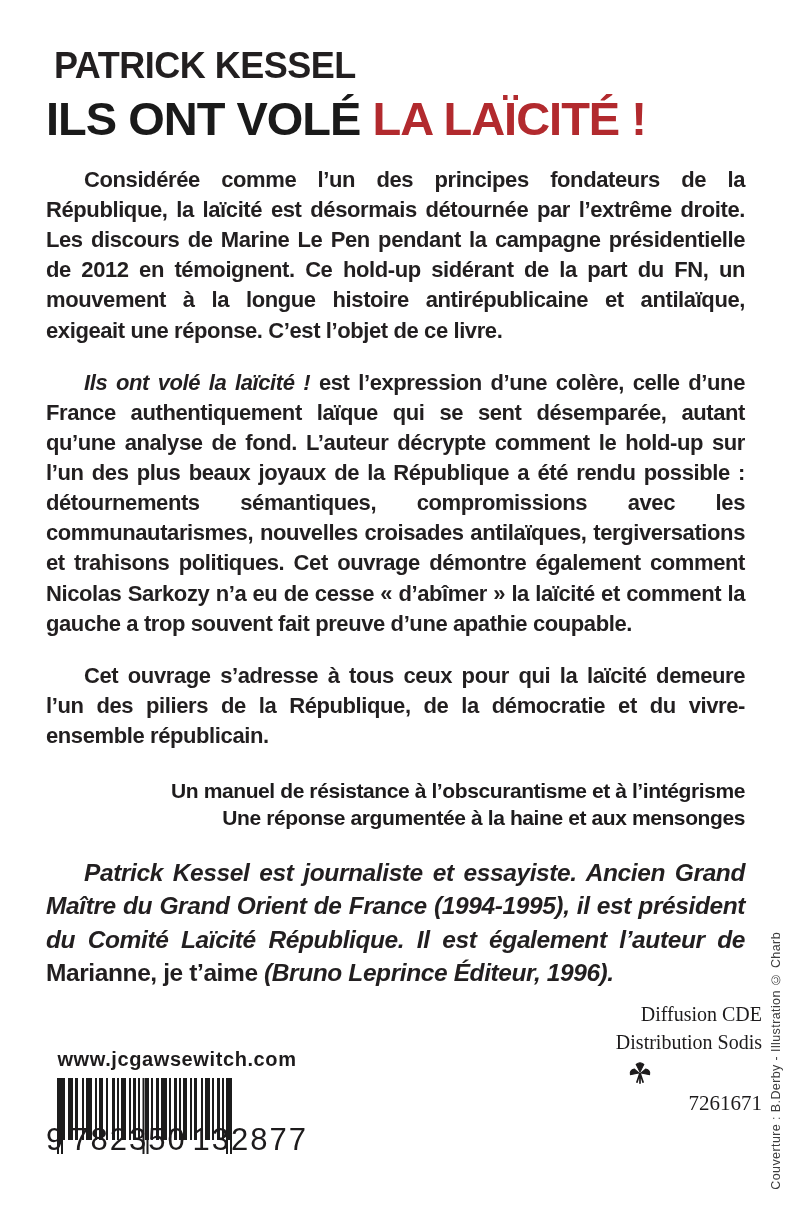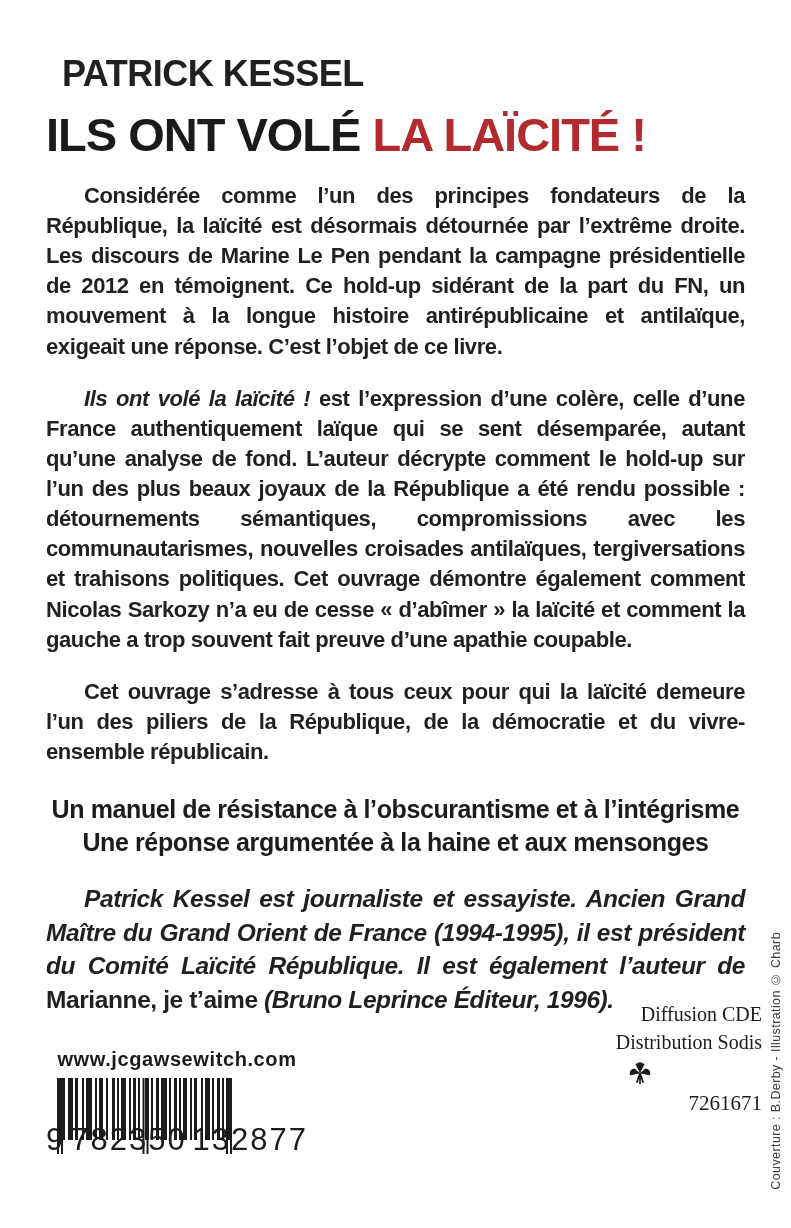--- a/index.html
+++ b/index.html
@@ -9,21 +9,21 @@
     background:#ffffff;
     overflow:hidden;
     font-family:"Liberation Sans", sans-serif;
     color:#221f20;
     box-sizing:border-box;
   }
   .content{
     padding:38px 46px 0 46px;
   }
   h1.author{
-    margin:16px;
+    margin:8px;
     font-size:36px;
     font-weight:800;
     letter-spacing:-0.5px;
     color:#221f20;
     line-height:1.1;
   }
   h2.title{
     margin:4px 0 0 0;
     font-size:47px;
     font-weight:800;
@@ -39,22 +39,22 @@
     line-height:1.37;
     font-weight:700;
     letter-spacing:-0.4px;
     text-align:justify;
     text-indent:38px;
     color:#221f20;
   }
   p.body-para .lead-italic{font-style:italic;}
   .tagline{
     margin:26px 0 0 0;
-    text-align:center;
-    font-size:25px;
+    text-align:right;
+    font-size:21px;
     font-weight:800;
     letter-spacing:-0.4px;
     line-height:1.3;
     color:#1d1b1c;
   }
   p.bio{
     margin:24px 0 0 0;
     font-size:24.5px;
     line-height:1.37;
     font-weight:600;

